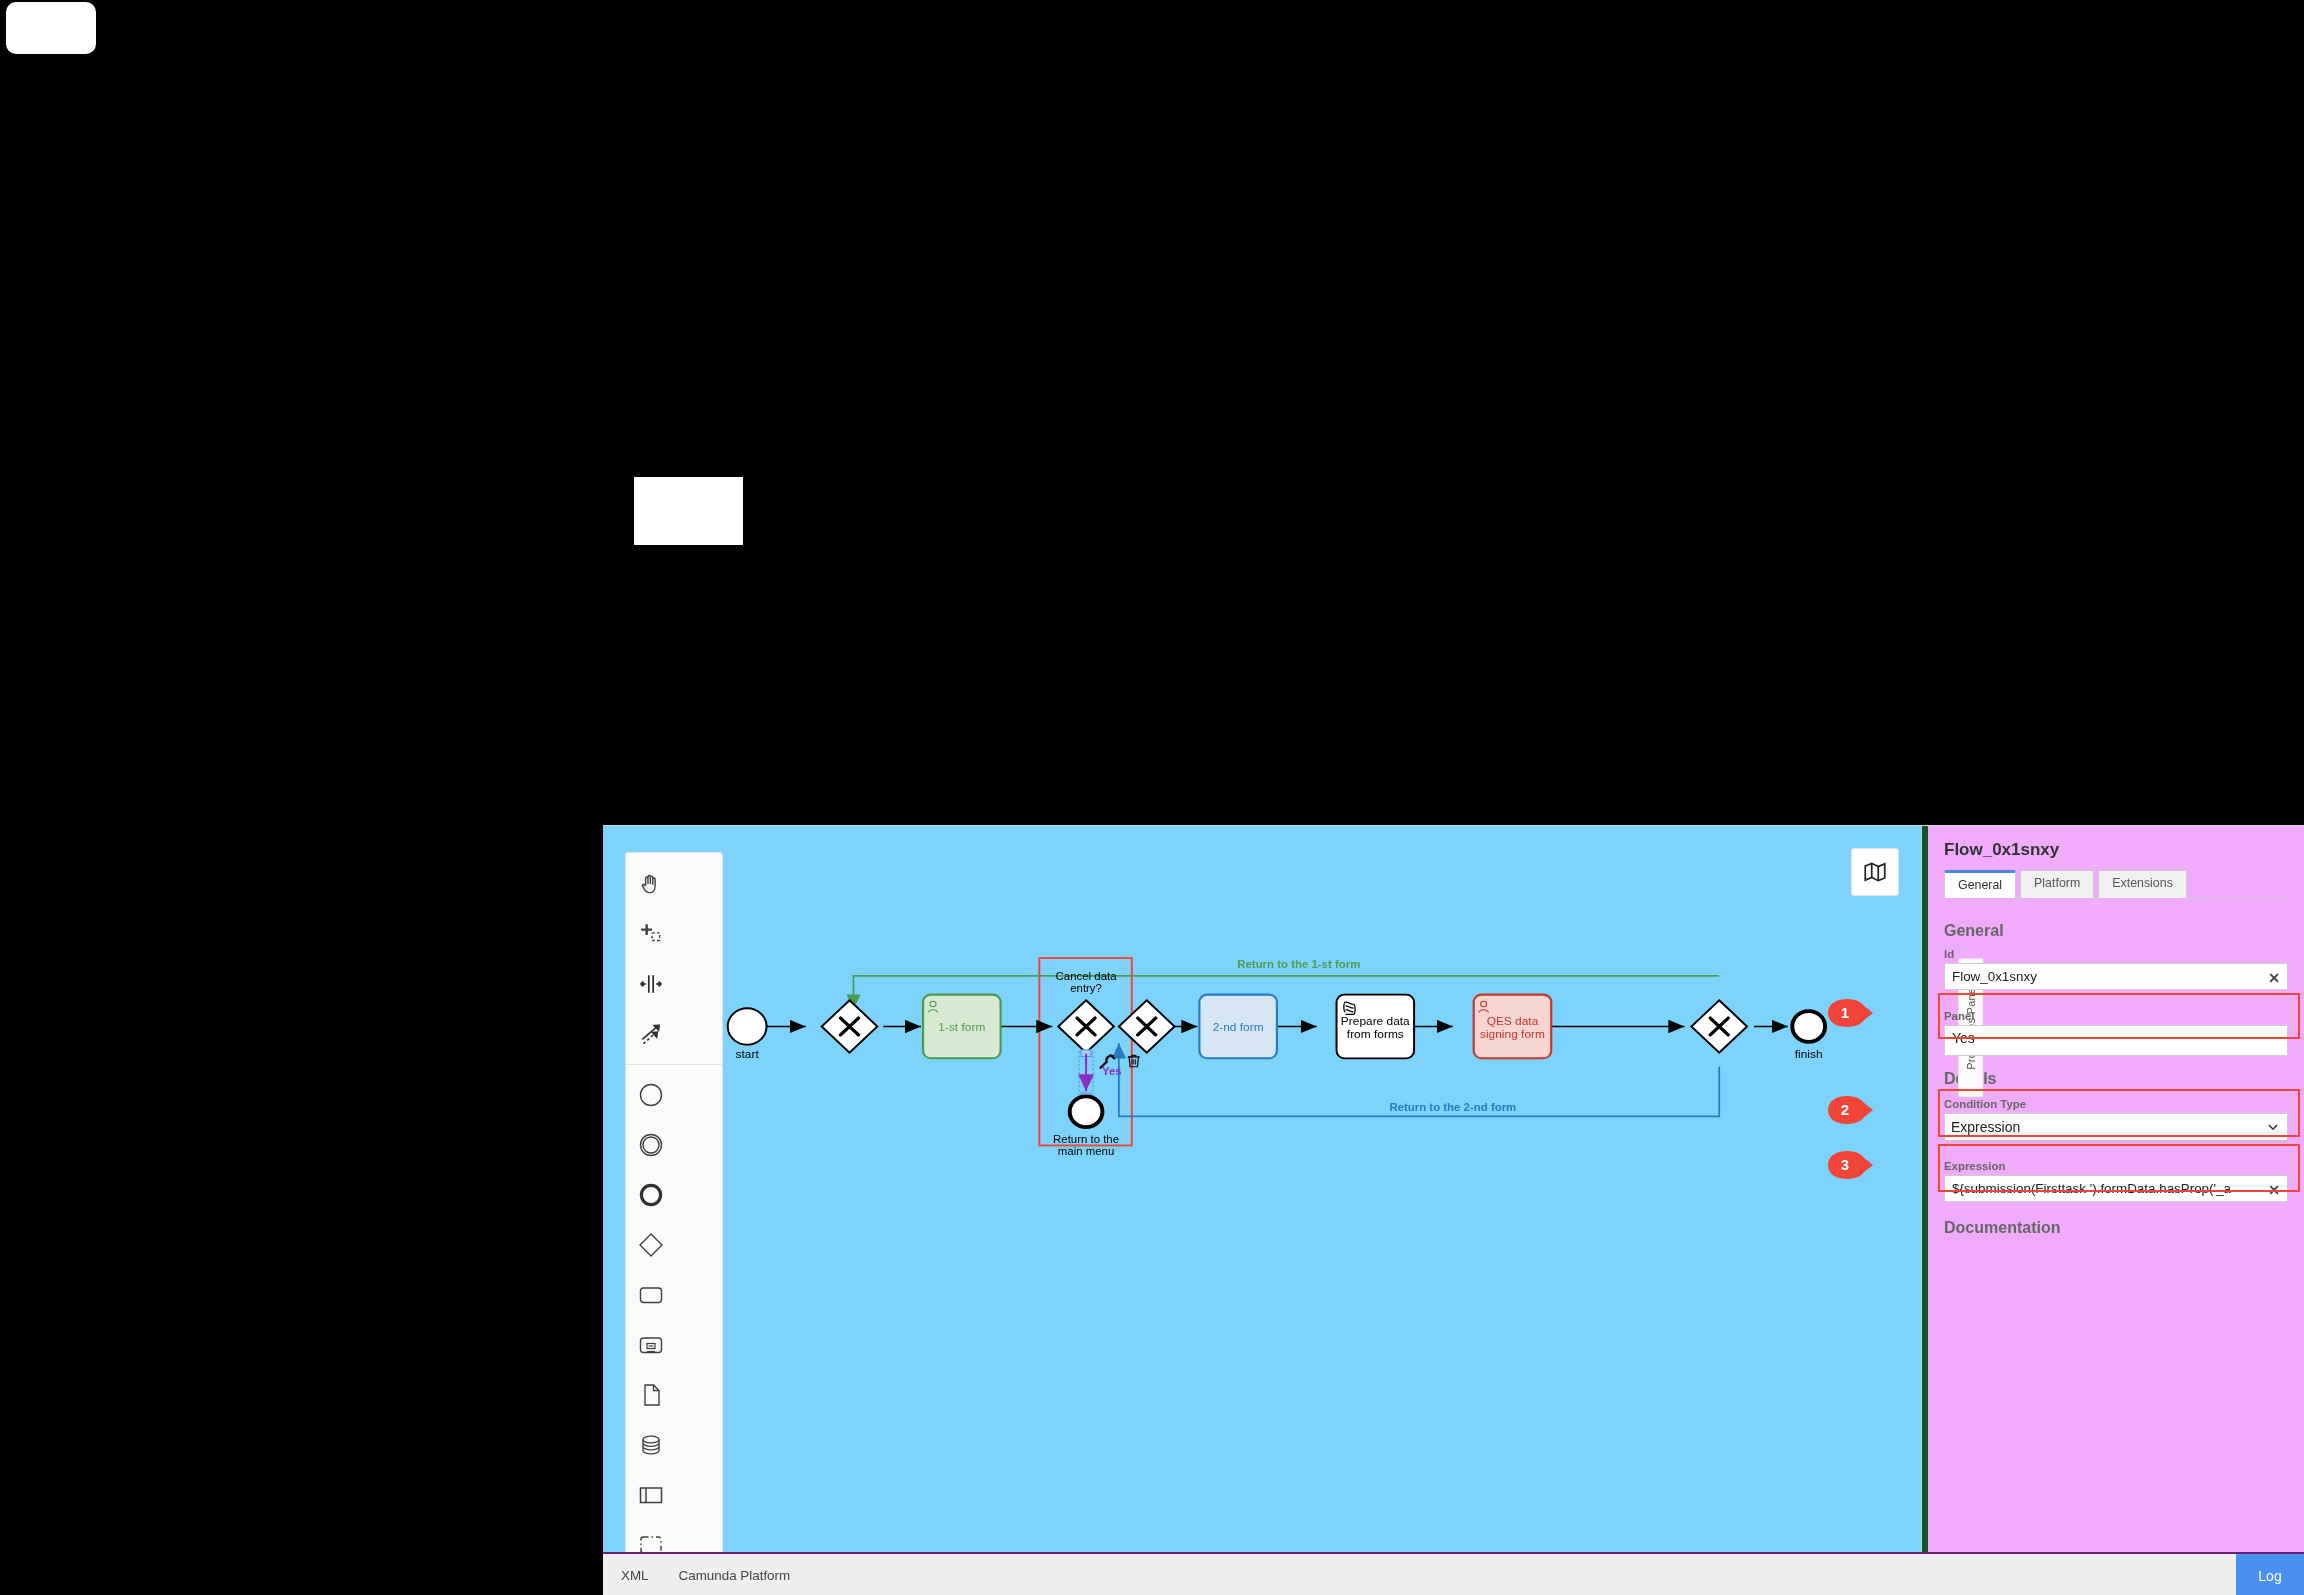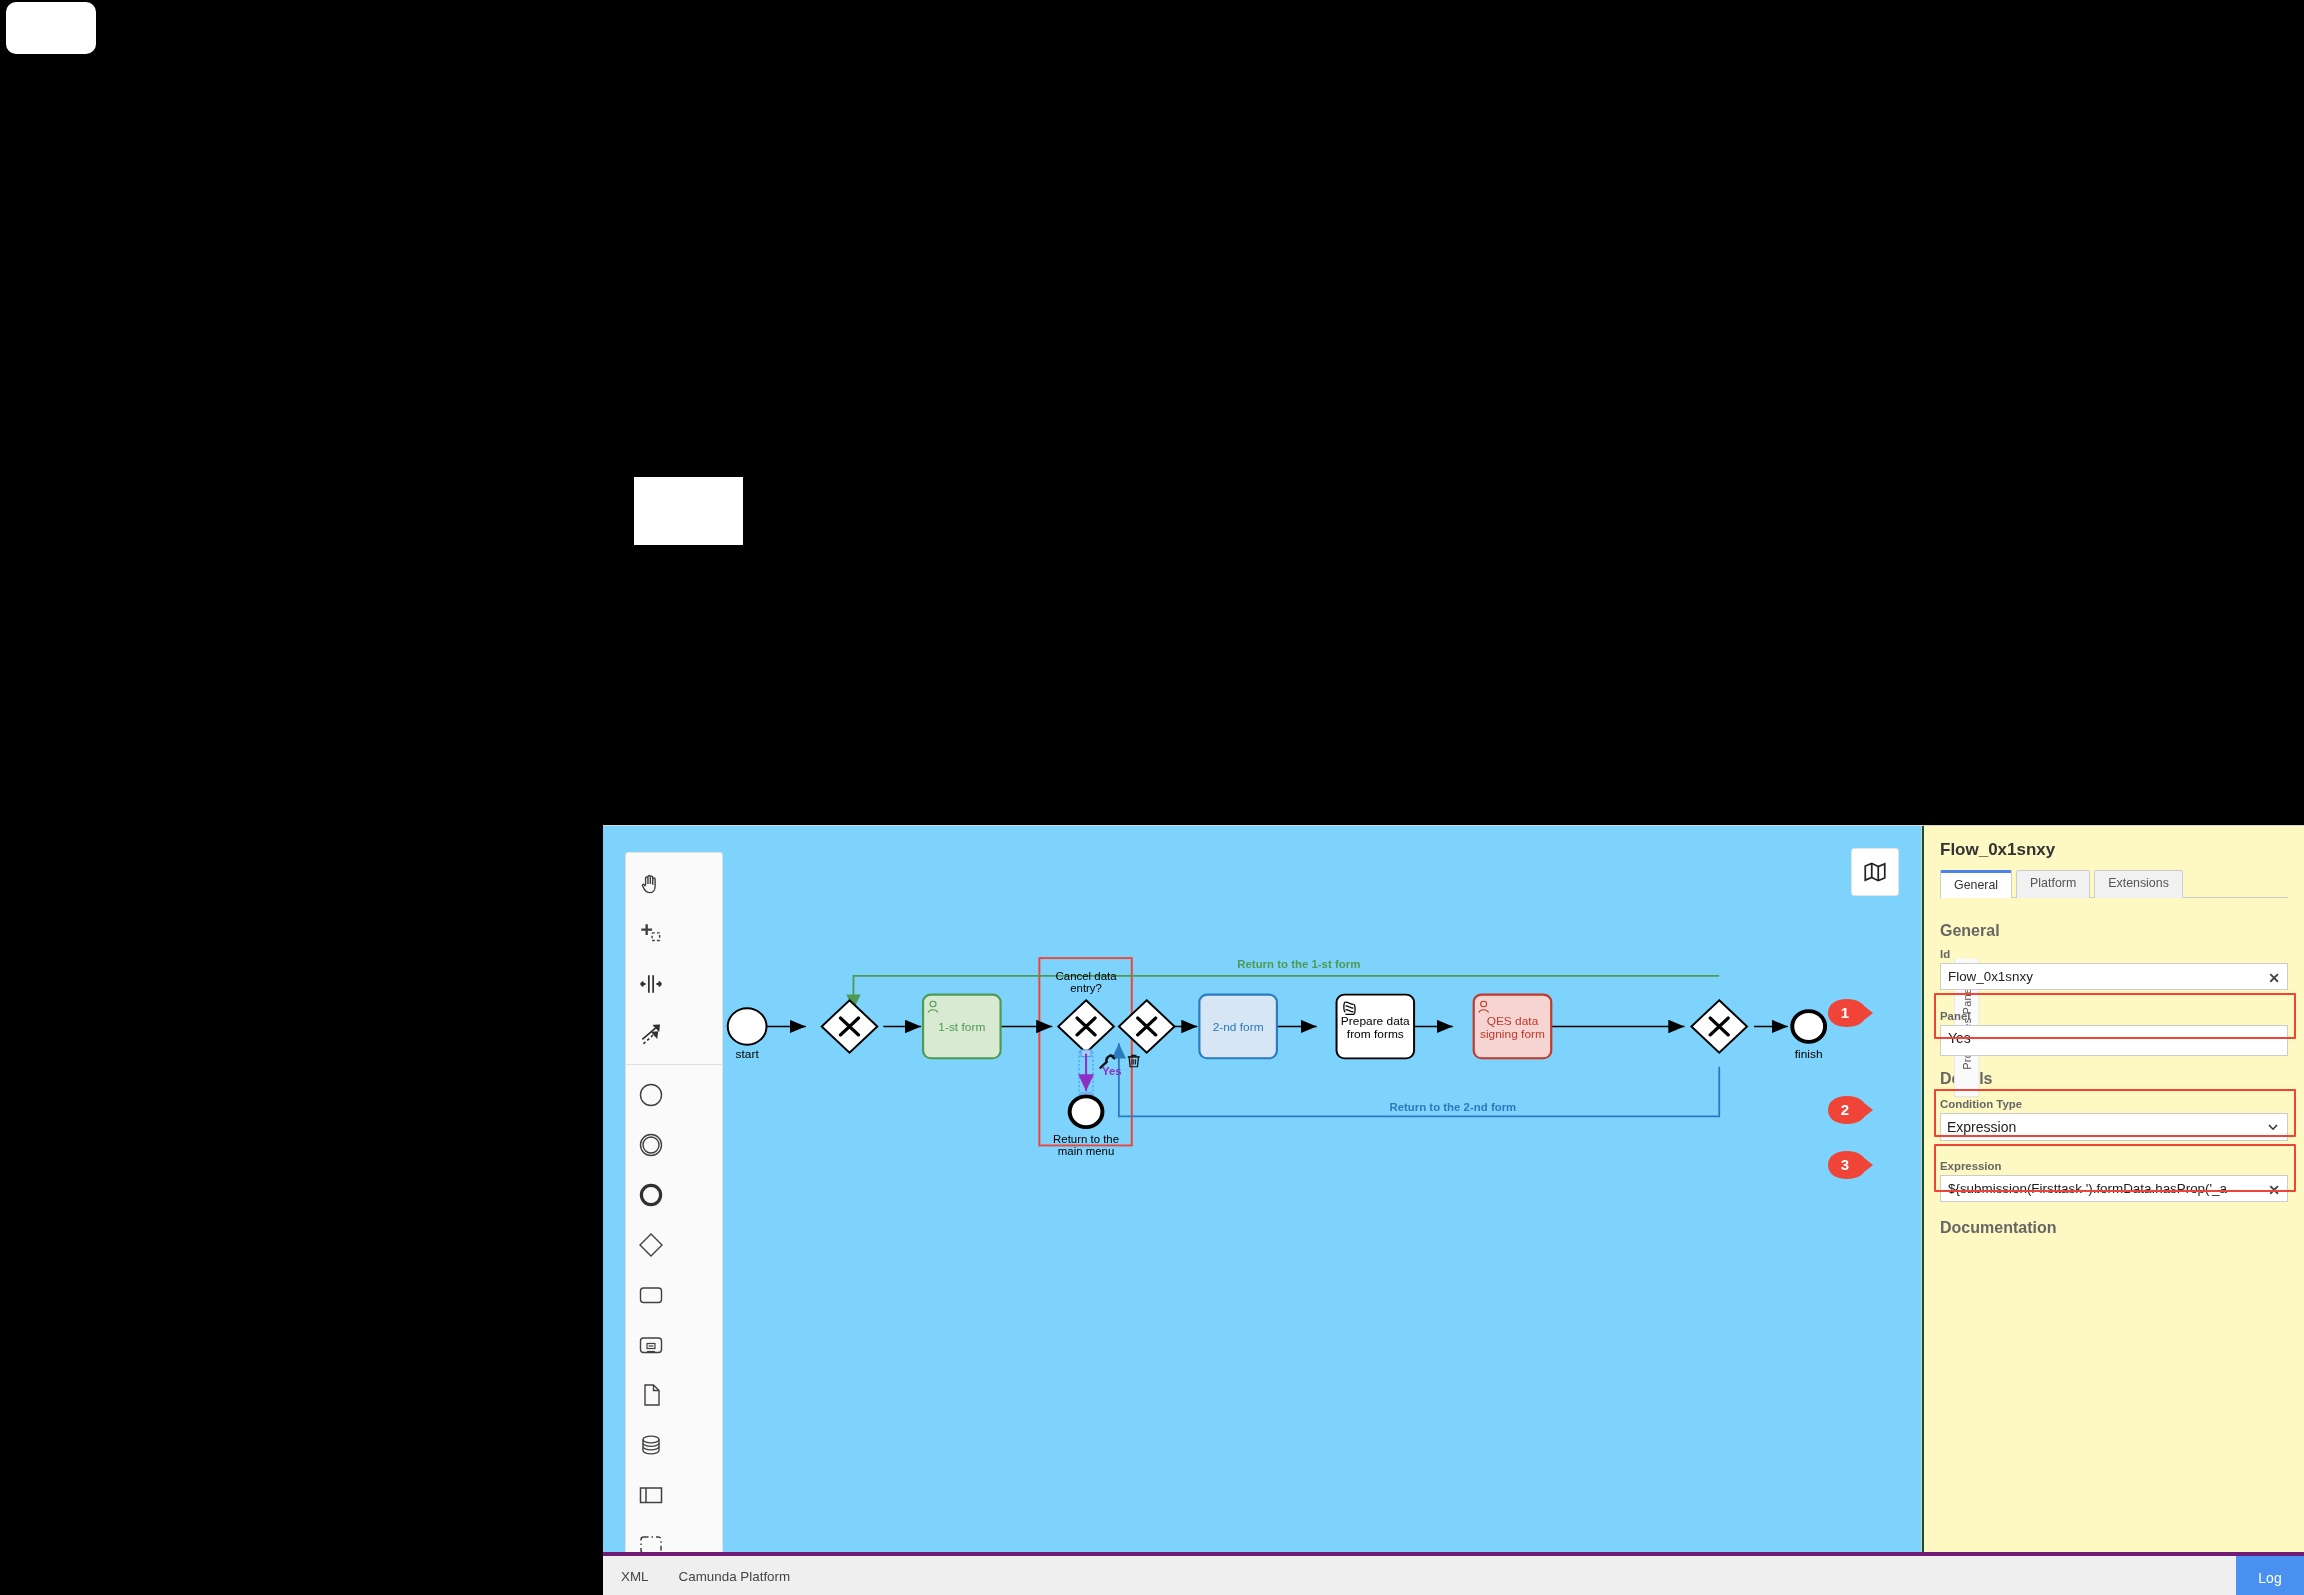--- a/index.html
+++ b/index.html
@@ -56,22 +56,22 @@
     position:absolute; right:22px; top:22px; width:48px; height:48px;
     background:#fff; border:1px solid #e2e2e2; border-radius:3px;
     display:flex; align-items:center; justify-content:center; cursor:pointer;
   }
 
   
   .diagram { position:absolute; left:0; top:0; width:100%; height:100%; }
 
   
   .props-panel {
-    position:relative; width:382px; flex:0 0 382px; background:#fef9c3;
-    border-left:2px solid #14532d; overflow:hidden;
+    position:relative; width:382px; flex:0 0 382px; background:#f0abfc;
+    border-left:6px solid #14532d; overflow:hidden;
   }
   .props-tab-vertical {
     position:absolute; left:-27px; top:189px;
     width:139px; height:26px;
     background:#fafafa; border:1px solid #d5d5d5; border-right:none;
     transform:rotate(-90deg); transform-origin:center center;
     display:flex; align-items:center; justify-content:center;
     font-size:11px; color:#555; letter-spacing:0.2px; cursor:pointer;
     border-radius:3px 3px 0 0;
   }
@@ -130,21 +130,21 @@
     display:flex; align-items:center; justify-content:center;
   }
   .callout .pin { position:absolute; left:0; top:0; }
   .callout .num {
     position:relative; z-index:2; color:#fff; font-size:15px; font-weight:bold;
     margin-right:6px;
   }
 
   
   .footer {
-    height:44px; flex:0 0 44px; background:#efefef; border-top:4px solid #701a75;
+    height:44px; flex:0 0 44px; background:#efefef; border-top:2px solid #701a75;
     display:flex; align-items:center; padding:0 18px; position:relative;
   }
   .footer-link { font-size:13.4px; color:#444; margin-right:30px; cursor:pointer; }
   .log-btn {
     position:absolute; right:0; top:0; height:44px; width:68px;
     background:#4a90f0; color:#fff; font-size:14px;
     display:flex; align-items:center; justify-content:center; cursor:pointer;
   }
 
   

